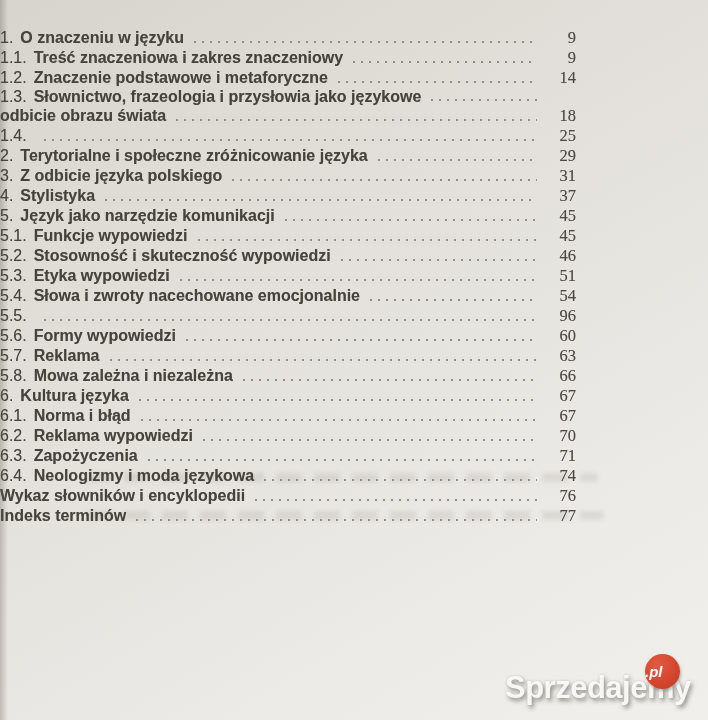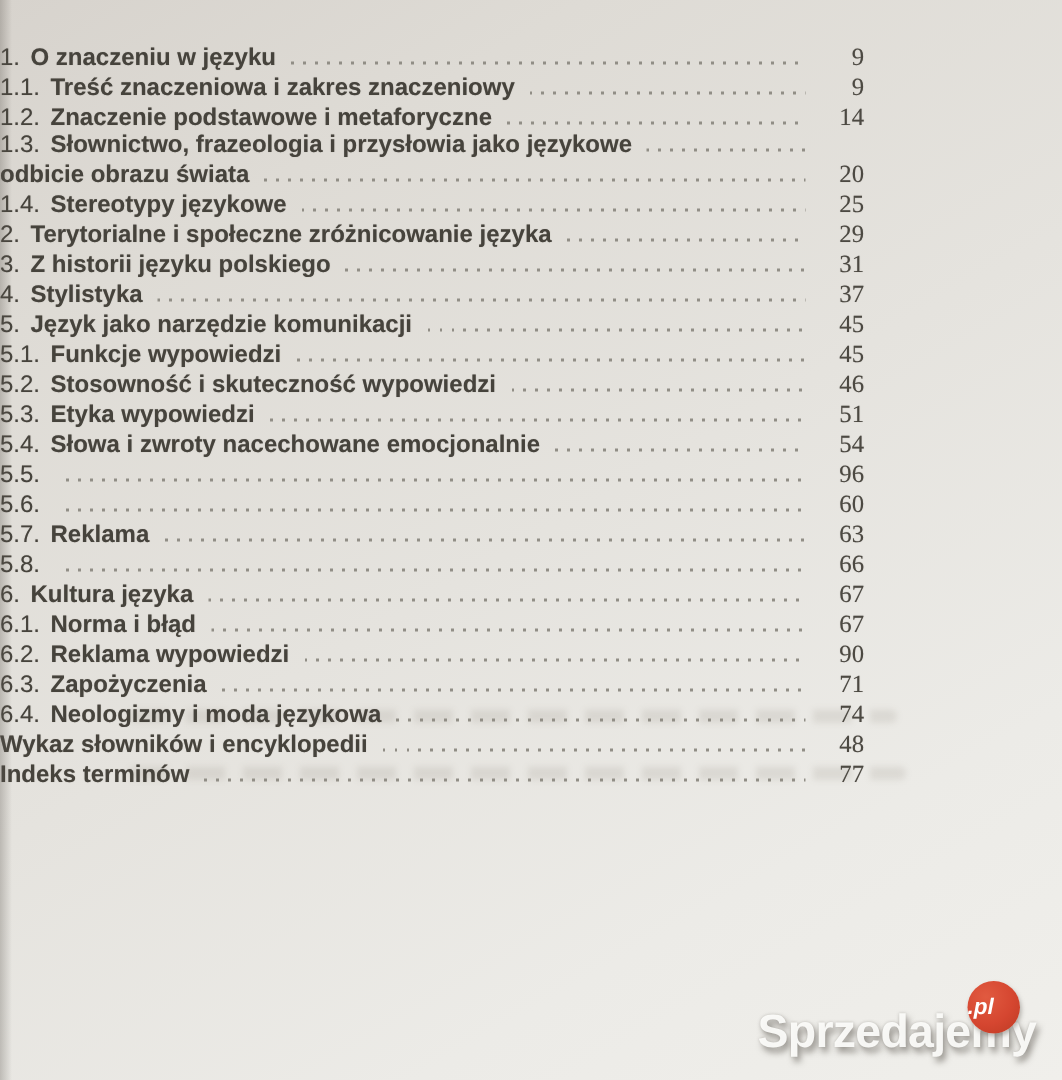--- a/index.html
+++ b/index.html
@@ -80,37 +80,36 @@
       <div class="toc-row">
         <span class="num">1.3.</span>
         <span class="title">Słownictwo, frazeologia i przysłowia jako językowe</span>
         <span class="leader"></span>
         <span class="pagenum"></span>
       </div>
       <div class="toc-row">
         <span class="num"></span>
         <span class="title">odbicie obrazu świata</span>
         <span class="leader"></span>
-        <span class="pagenum">20</span>
+        <span class="pagenum">18</span>
       </div>
       <div class="toc-row">
         <span class="num">1.4.</span>
-        <span class="title">Stereotypy językowe</span>
         <span class="leader"></span>
         <span class="pagenum">25</span>
       </div>
       <div class="toc-row">
         <span class="num">2.</span>
         <span class="title">Terytorialne i społeczne zróżnicowanie języka</span>
         <span class="leader"></span>
         <span class="pagenum">29</span>
       </div>
       <div class="toc-row">
         <span class="num">3.</span>
-        <span class="title">Z historii języku polskiego</span>
+        <span class="title">Z odbicie języka polskiego</span>
         <span class="leader"></span>
         <span class="pagenum">31</span>
       </div>
       <div class="toc-row">
         <span class="num">4.</span>
         <span class="title">Stylistyka</span>
         <span class="leader"></span>
         <span class="pagenum">37</span>
       </div>
       <div class="toc-row">
@@ -143,69 +142,71 @@
         <span class="leader"></span>
         <span class="pagenum">54</span>
       </div>
       <div class="toc-row">
         <span class="num">5.5.</span>
         <span class="leader"></span>
         <span class="pagenum">96</span>
       </div>
       <div class="toc-row">
         <span class="num">5.6.</span>
+        <span class="title">Formy wypowiedzi</span>
         <span class="leader"></span>
         <span class="pagenum">60</span>
       </div>
       <div class="toc-row">
         <span class="num">5.7.</span>
         <span class="title">Reklama</span>
         <span class="leader"></span>
         <span class="pagenum">63</span>
       </div>
       <div class="toc-row">
         <span class="num">5.8.</span>
+        <span class="title">Mowa zależna i niezależna</span>
         <span class="leader"></span>
         <span class="pagenum">66</span>
       </div>
       <div class="toc-row">
         <span class="num">6.</span>
         <span class="title">Kultura języka</span>
         <span class="leader"></span>
         <span class="pagenum">67</span>
       </div>
       <div class="toc-row">
         <span class="num">6.1.</span>
         <span class="title">Norma i błąd</span>
         <span class="leader"></span>
         <span class="pagenum">67</span>
       </div>
       <div class="toc-row">
         <span class="num">6.2.</span>
         <span class="title">Reklama wypowiedzi</span>
         <span class="leader"></span>
-        <span class="pagenum">90</span>
+        <span class="pagenum">70</span>
       </div>
       <div class="toc-row">
         <span class="num">6.3.</span>
         <span class="title">Zapożyczenia</span>
         <span class="leader"></span>
         <span class="pagenum">71</span>
       </div>
       <div class="toc-row">
         <span class="num">6.4.</span>
         <span class="title">Neologizmy i moda językowa</span>
         <span class="leader"></span>
         <span class="pagenum">74</span>
       </div>
       <div class="toc-row">
         <span class="num"></span>
         <span class="title">Wykaz słowników i encyklopedii</span>
         <span class="leader"></span>
-        <span class="pagenum">48</span>
+        <span class="pagenum">76</span>
       </div>
       <div class="toc-row">
         <span class="num"></span>
         <span class="title">Indeks terminów</span>
         <span class="leader"></span>
         <span class="pagenum">77</span>
       </div>
     </div>
 </div>
 

